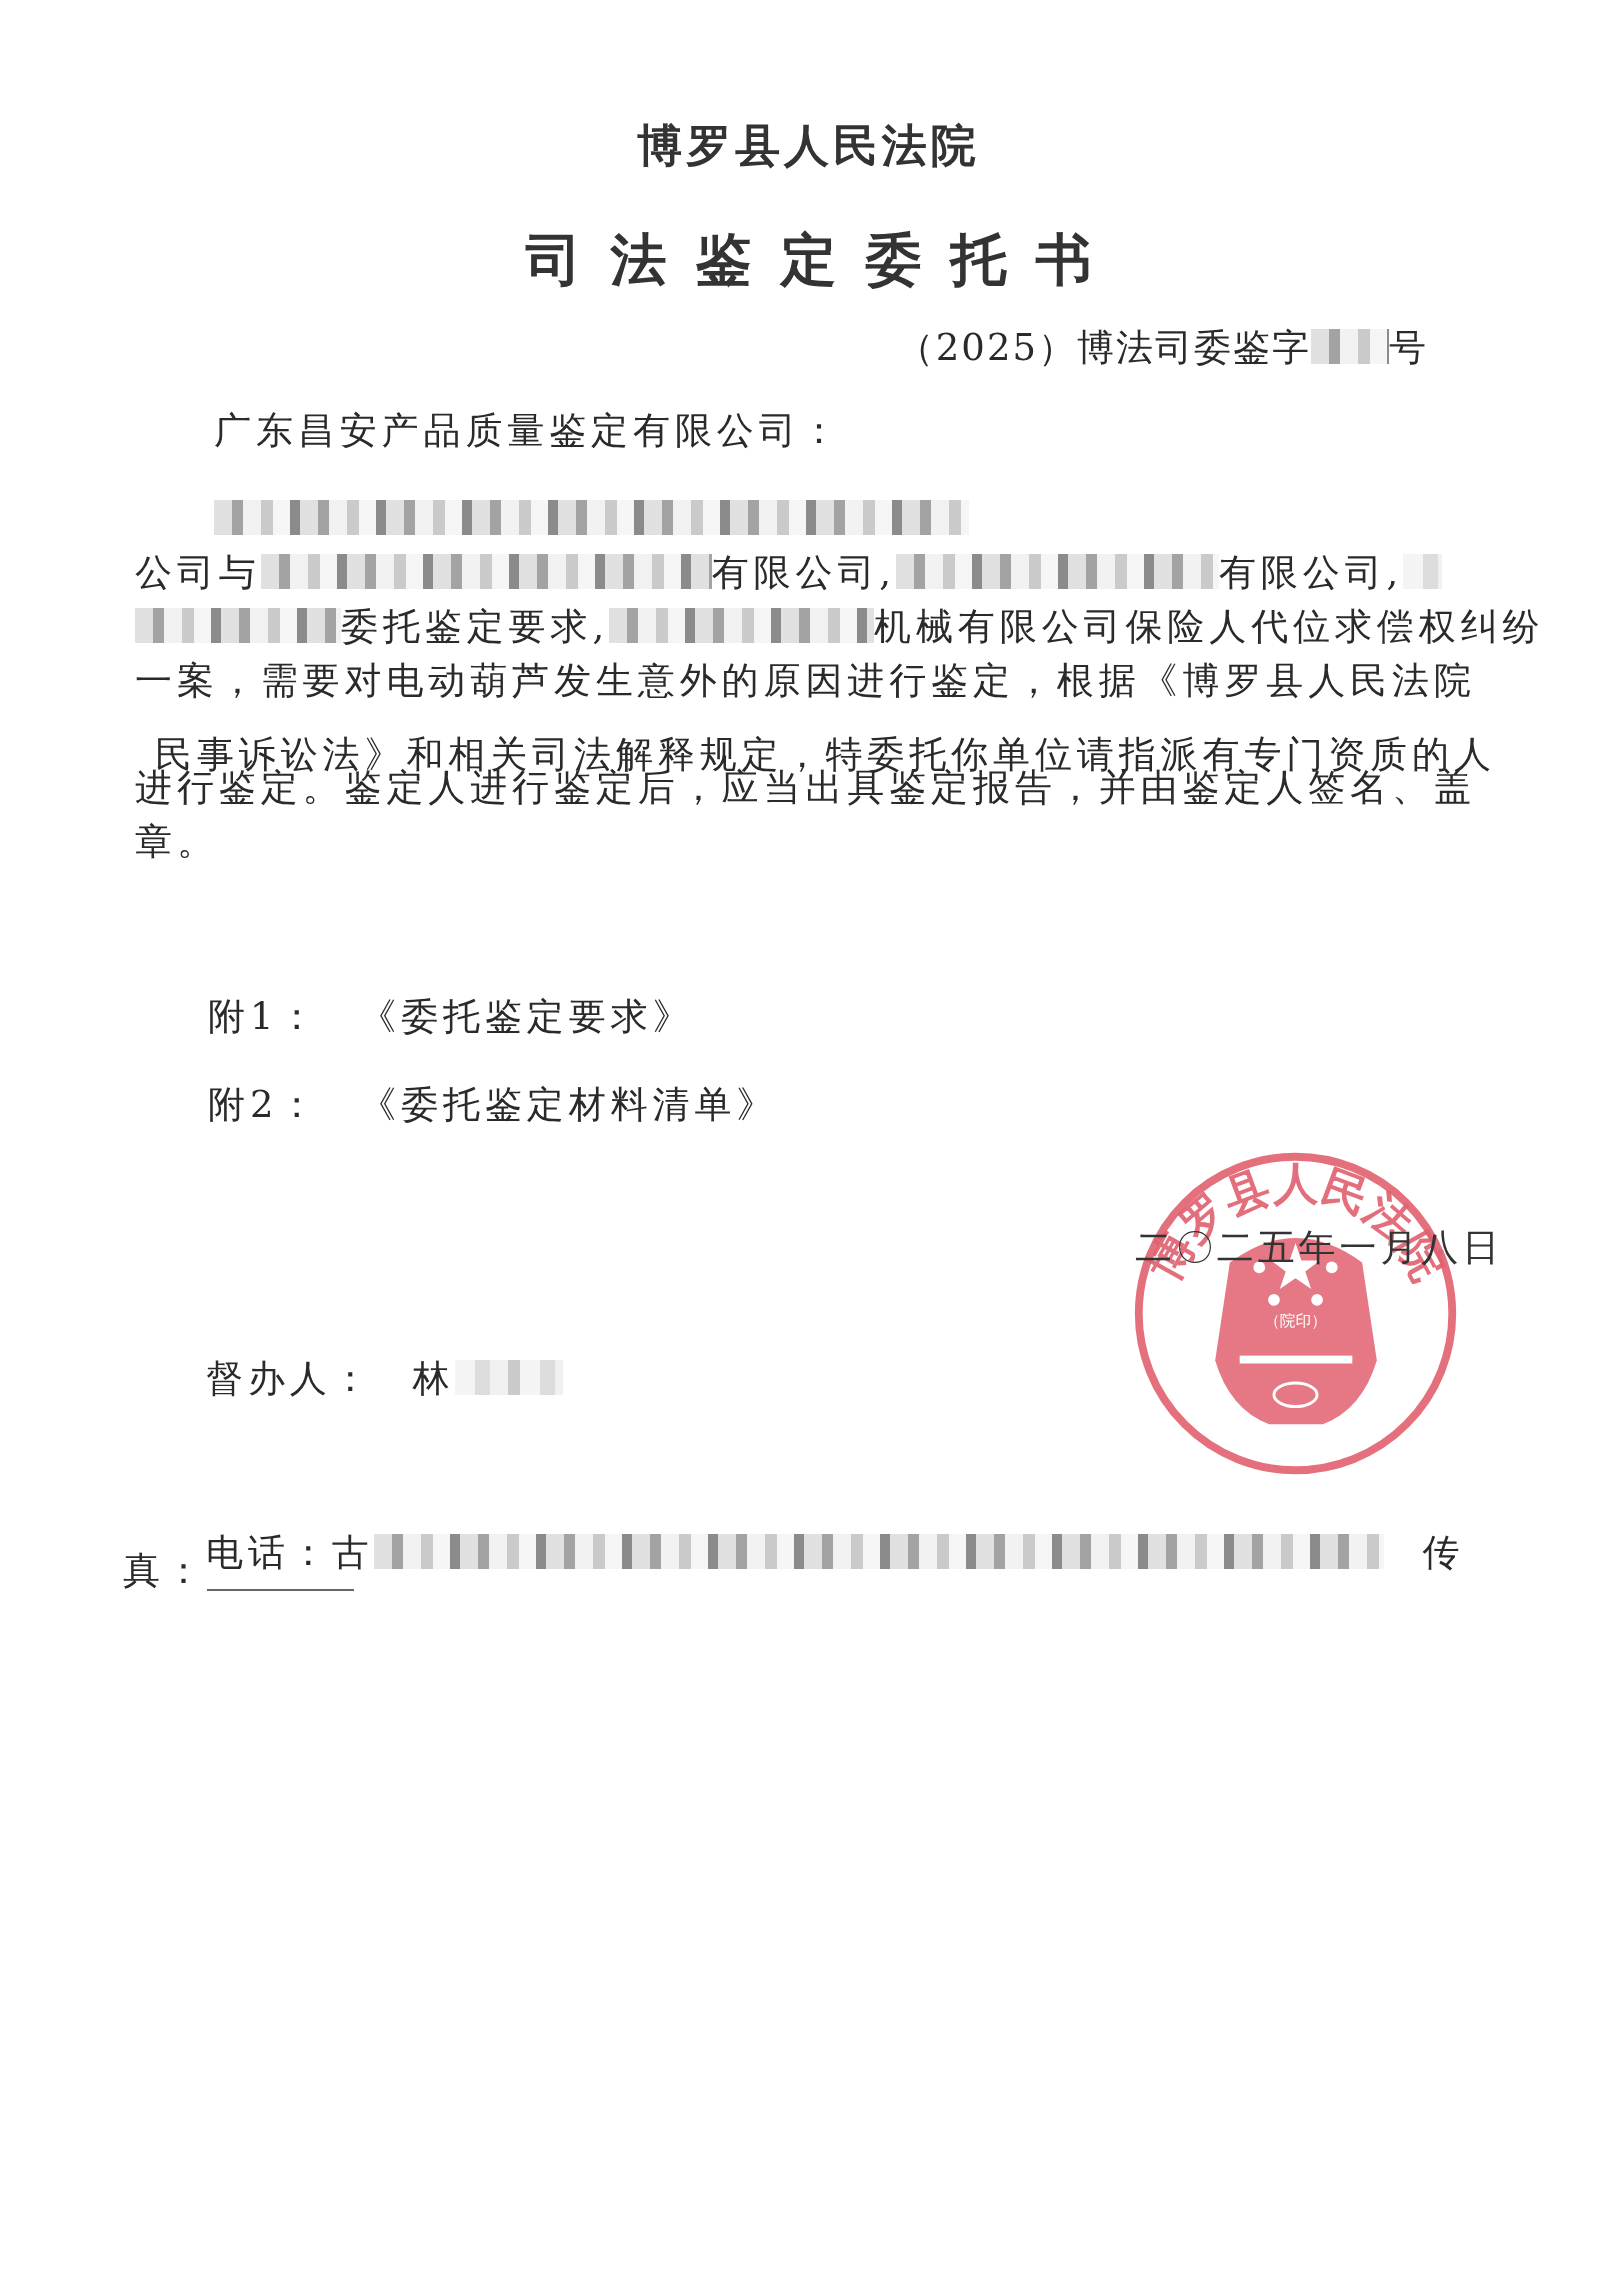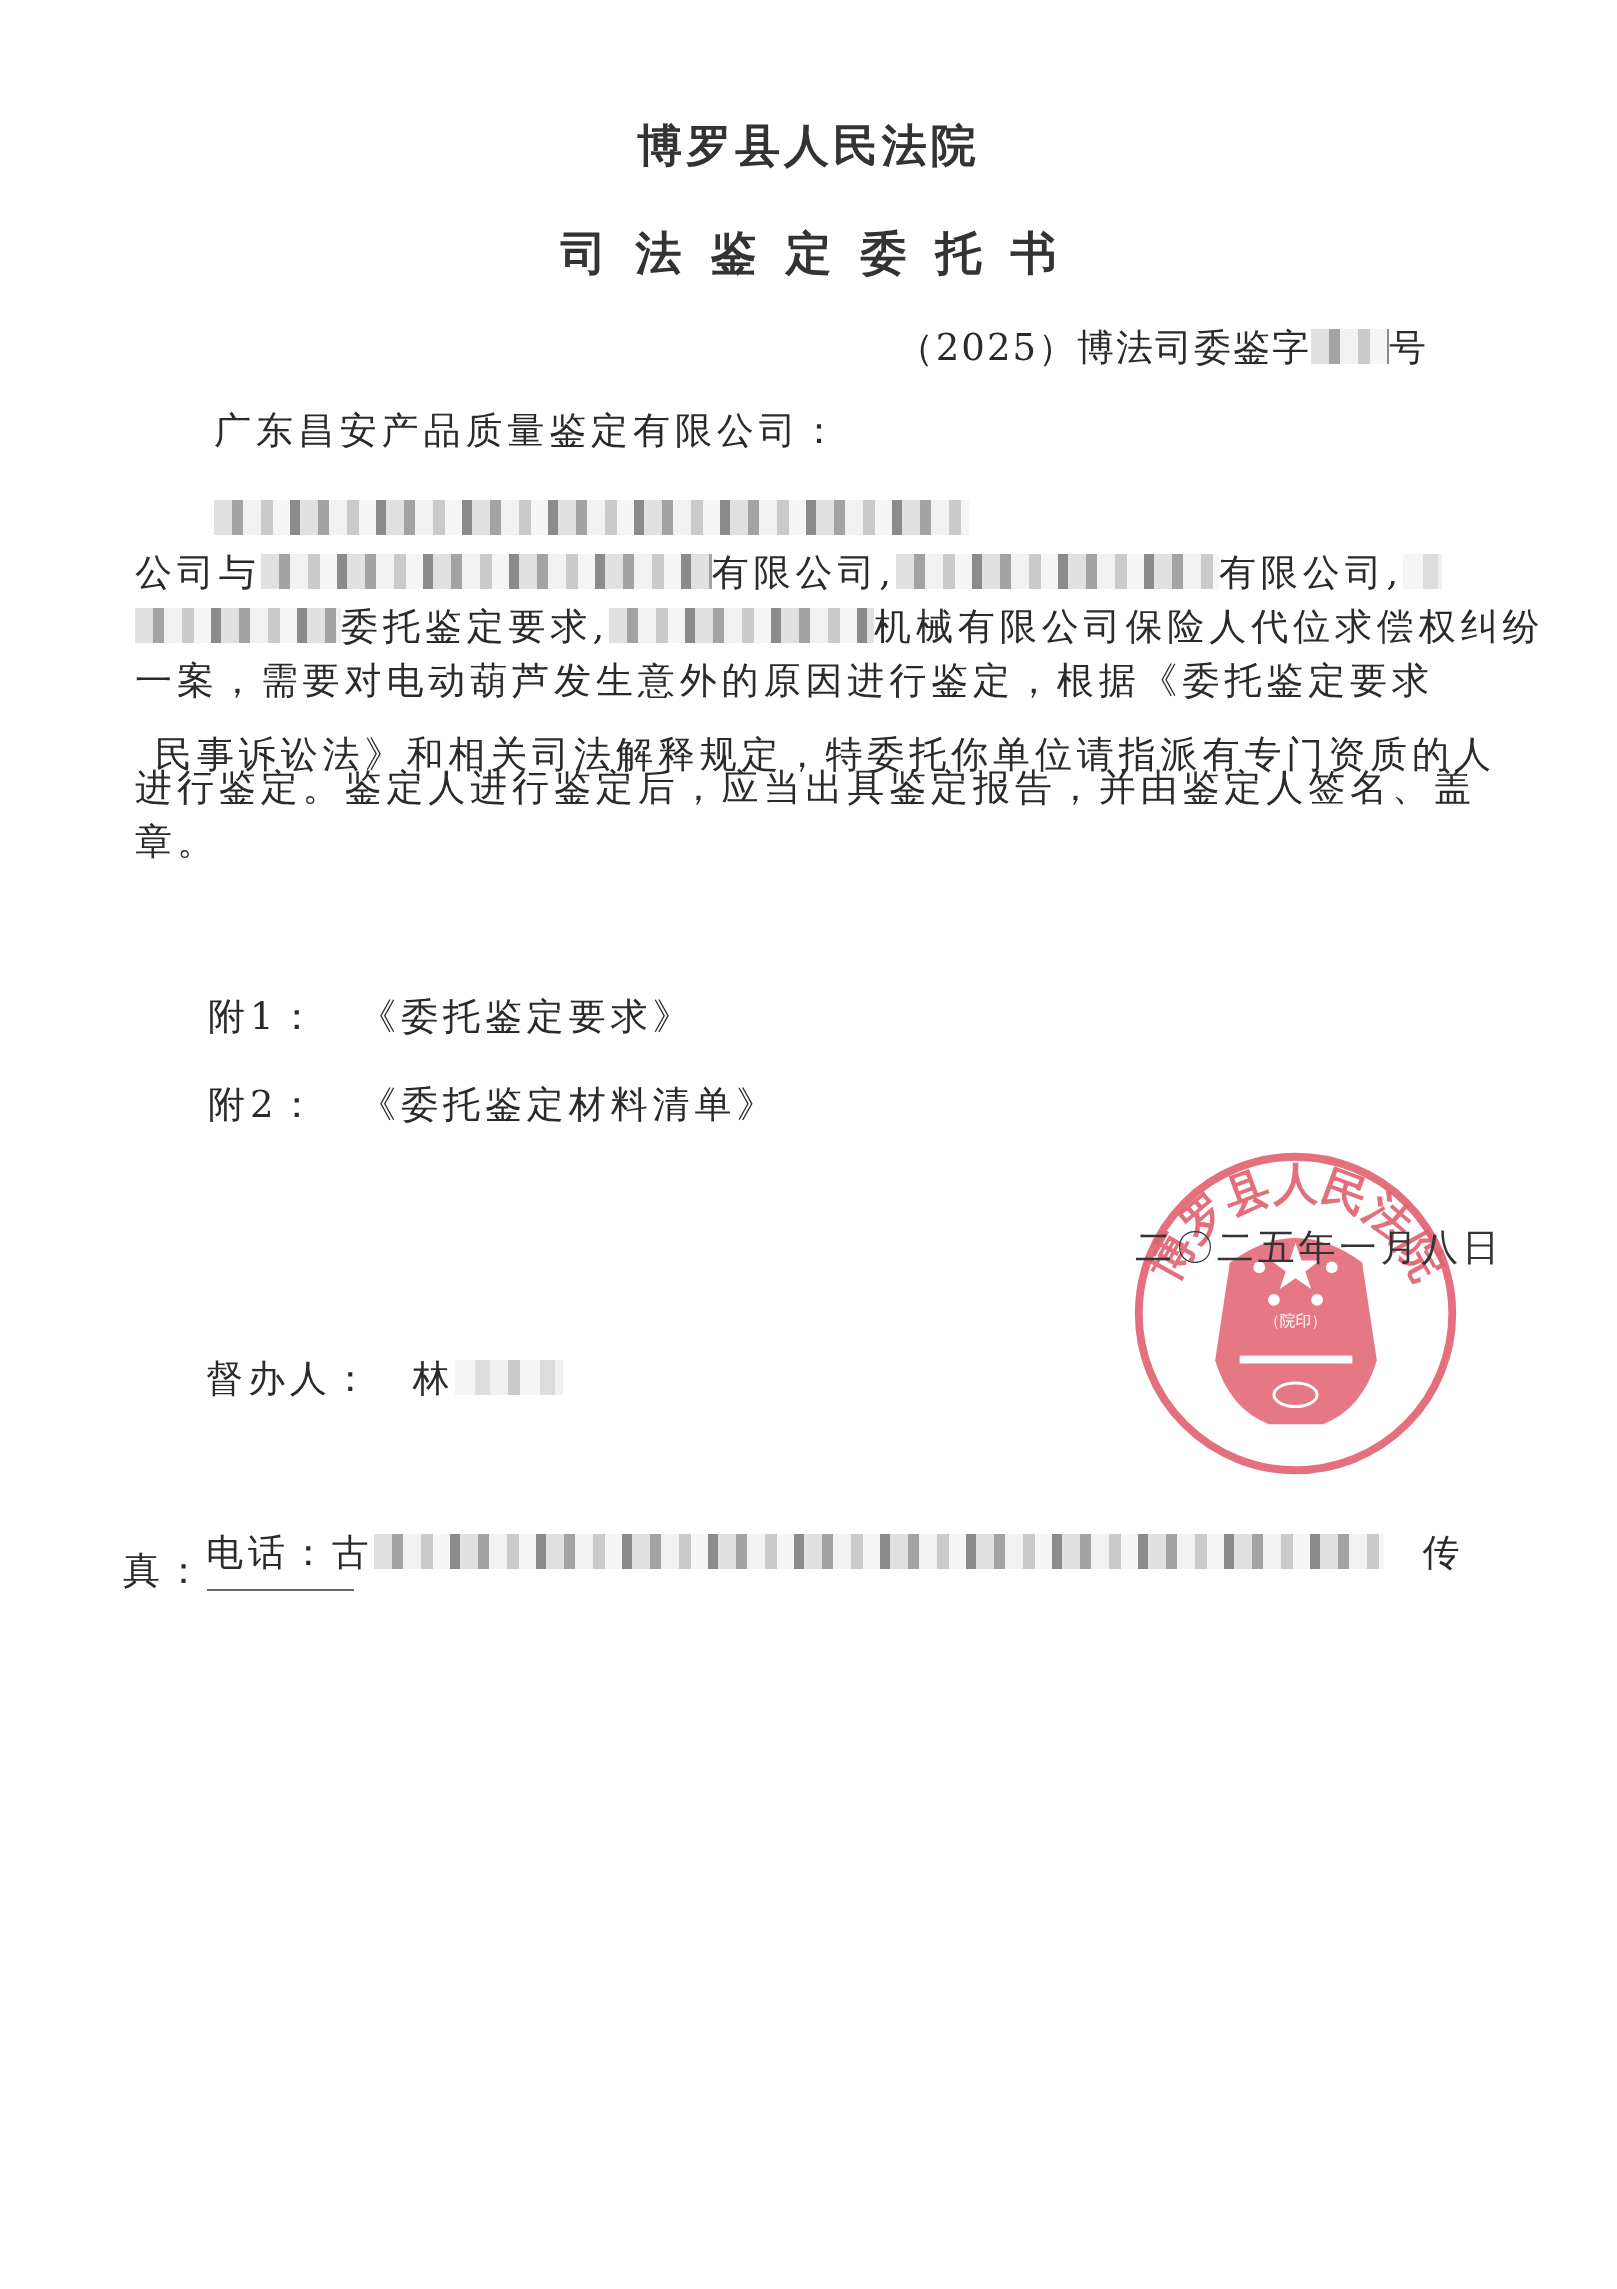--- a/index.html
+++ b/index.html
@@ -2,21 +2,21 @@
 <html><head>
   <meta charset="utf-8">
   <style>
     html, body { margin: 0; padding: 0; background: #ffffff; }
     body { width: 1617px; height: 2290px; position: relative; overflow: hidden;
       font-family: "DejaVu Serif", "Liberation Serif", serif; color: #2a2a2a; }
     .page { position: absolute; left: 0; top: 0; width: 1526px; height: 2290px; }
     .court-name { position: absolute; top: 116px; left: 0; width: 1617px; text-align: center;
       font-size: 45px; font-weight: bold; letter-spacing: 3.9px; color: #333; }
     .doc-title { position: absolute; top: 223px; left: 0; width: 1617px; text-align: center;
-      font-size: 46px; font-weight: bold; letter-spacing: 29px; color: #333; padding-left: 29px; box-sizing: border-box; }
+      font-size: 56px; font-weight: bold; letter-spacing: 29px; color: #333; padding-left: 29px; box-sizing: border-box; }
     .doc-number { position: absolute; top: 323px; right: 98px; font-size: 37px; letter-spacing: 2px; }
     .line { position: absolute; font-size: 37px; letter-spacing: 4.9px; white-space: nowrap; line-height: 1; }
     .redact { display: inline-block; height: 35px; vertical-align: -3.9px;
       background: repeating-linear-gradient(90deg, #d9d9d9 0 17.6px, #8c8c8c 17.6px 29px, #eeeeee 29px 47px, #bdbdbd 47px 59px, #f3f3f3 59px 76px, #6e6e6e 76px 86px);
       opacity: 0.8; }
     .redact.light { background: repeating-linear-gradient(90deg, #f2f2f2 0 19.6px, #d4d4d4 19.6px 35px, #ededed 35px 53px, #bdbdbd 53px 65px); }
     .fax-line { display: inline-block; width: 147px; border-bottom: 2px solid #666; vertical-align: -7.8px; }
     .seal { position: absolute; left: 1127px; top: 1145px; width: 338px; height: 338px; }
     .date { position: absolute; top: 1223px; left: 1135px; font-size: 37px; letter-spacing: 3.9px; color: #333; }
   </style>
@@ -39,21 +39,21 @@
   </div>
 
   <div class="line" style="top:554px; left:135px;">
     <span>公司与</span><span class="redact" style="width:451px"></span><span>有限公司,</span><span class="redact" style="width:323px"></span><span>有限公司,</span><span class="redact light" style="width:39px"></span>
   </div>
 
   <div class="line" style="top:608px; left:135px;">
     <span class="redact" style="width:206px"></span><span>委托鉴定要求,</span><span class="redact" style="width:265px"></span><span>机械有限公司保险人代位求偿权纠纷</span>
   </div>
 
-  <div class="line" style="top:662px; left:135px;">一案，需要对电动葫芦发生意外的原因进行鉴定，根据《委托鉴定要求</div>
+  <div class="line" style="top:662px; left:135px;">一案，需要对电动葫芦发生意外的原因进行鉴定，根据《博罗县人民法院</div>
   <div class="line" style="top:736px; left:135px;margin-left:20px;">民事诉讼法》和相关司法解释规定，特委托你单位请指派有专门资质的人</div>
   <div class="line" style="top:769px; left:135px;text-align:center;">进行鉴定。鉴定人进行鉴定后，应当出具鉴定报告，并由鉴定人签名、盖</div>
   <div class="line" style="top:823px; left:135px;">章。</div>
 
 
   <div class="line" style="top:998px; left:208px;">
     <span>附1：</span><span style="display:inline-block;width:39px"></span><span>《委托鉴定要求》</span>
   </div>
 
   <div class="line" style="top:1086px; left:208px;">

